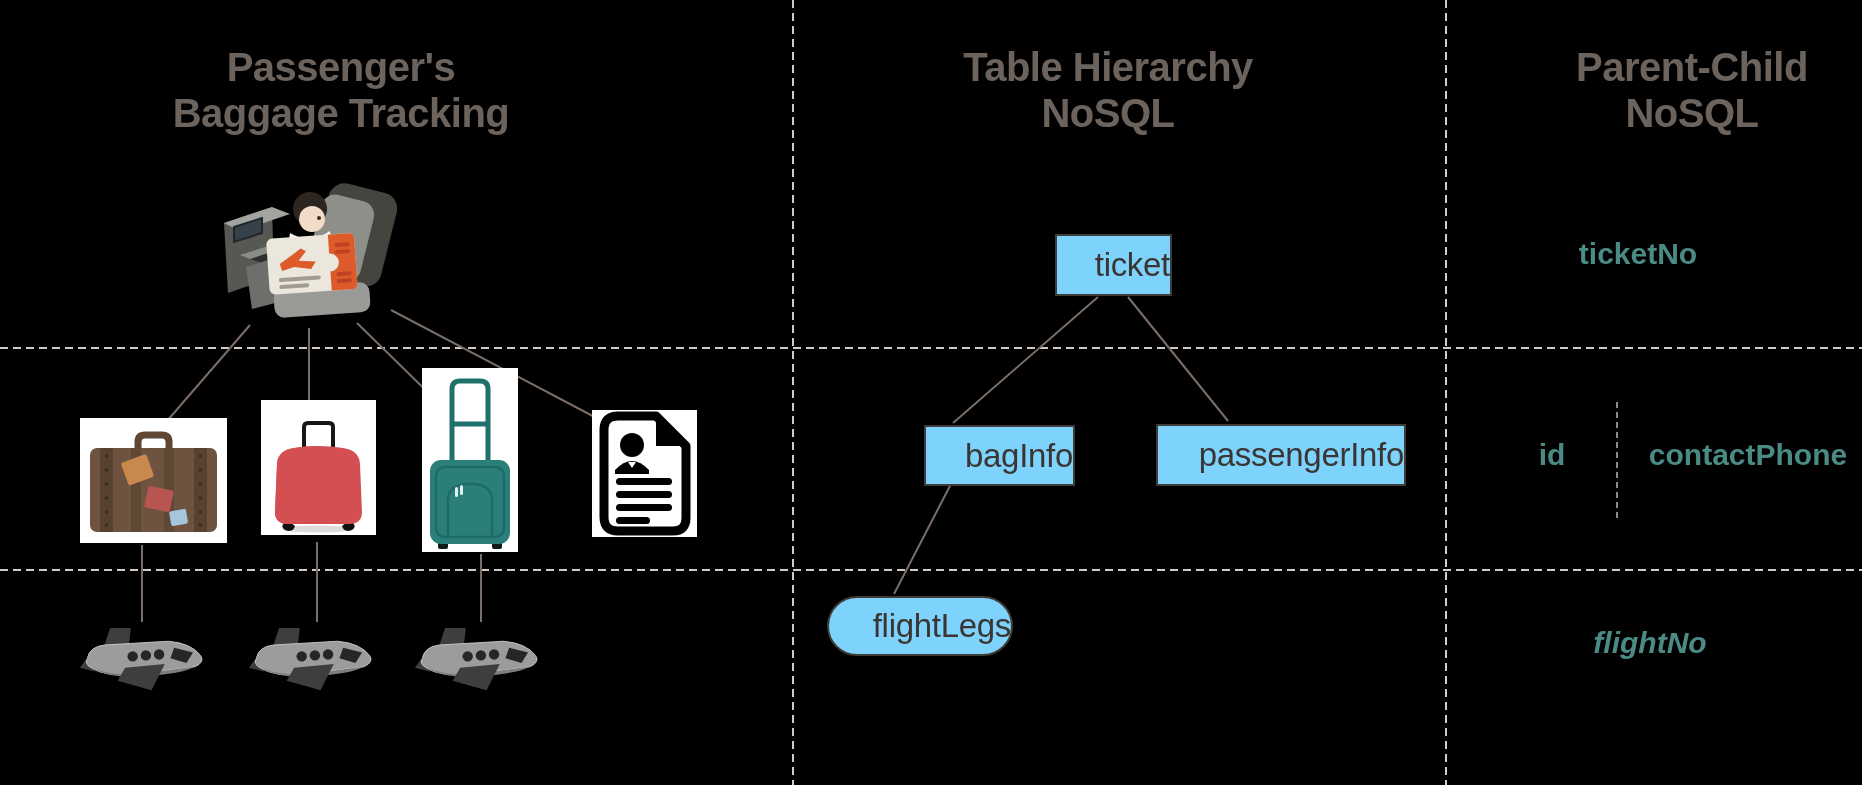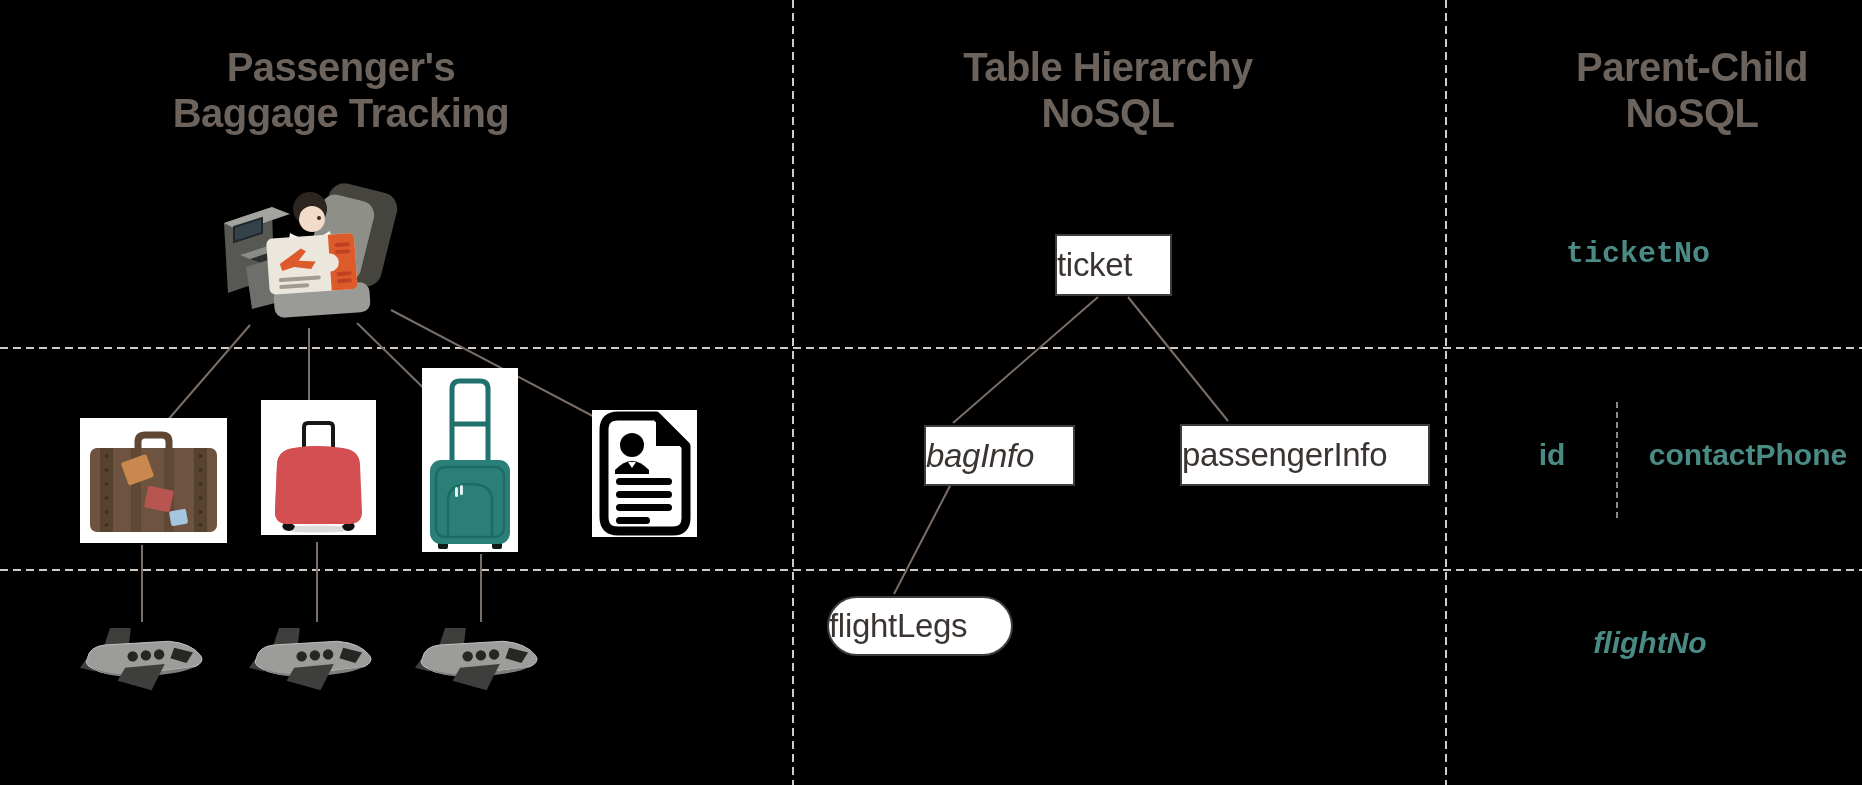--- a/index.html
+++ b/index.html
@@ -8,33 +8,33 @@
     font-family:"Liberation Sans",sans-serif;
   }
   svg{display:block;}
   .overlay{position:absolute;left:0;top:0;width:1862px;height:785px;}
   .col-title{
     position:absolute;top:44px;transform:translateX(-50%);
     text-align:center;font-size:40px;font-weight:700;line-height:46px;
     letter-spacing:-0.5px;color:#6c635c;white-space:nowrap;
   }
   .node{
-    position:absolute;display:flex;align-items:center;justify-content:flex-start;
-    border:2px solid #403c39;background:#ffffff;color:#3a3532;
+    position:absolute;display:flex;align-items:center;justify-content:flex-end;
+    border:2px solid #403c39;background:#7dd3fc;color:#3a3532;
     font-size:33px;font-weight:400;letter-spacing:-0.3px;white-space:nowrap;
   }
   .node-ticket{left:1055px;top:234px;width:113px;height:58px;}
-  .node-baginfo{left:924px;top:425px;width:147px;height:57px;font-style:italic;}
-  .node-passengerinfo{left:1180px;top:424px;width:246px;height:58px;}
+  .node-baginfo{left:924px;top:425px;width:147px;height:57px;}
+  .node-passengerinfo{left:1156px;top:424px;width:246px;height:58px;}
   .node-flightlegs{left:827px;top:596px;width:182px;height:56px;border-radius:30px;}
   .key{
     position:absolute;transform:translate(-50%,-50%);
     color:#4b8b86;font-size:30px;font-weight:700;white-space:nowrap;
   }
-  .key-ticketno{left:1638px;top:254px;font-family:Liberation Mono, monospace;}
+  .key-ticketno{left:1638px;top:254px;}
   .key-id{left:1552px;top:455px;}
   .key-contactphone{left:1748px;top:455px;}
   .key-flightno{left:1650px;top:643px;font-style:italic;}
   .art{position:absolute;}
   .art-checkin{left:218px;top:181px;}
   .art-bag1{left:80px;top:418px;}
   .art-bag2{left:261px;top:400px;}
   .art-bag3{left:422px;top:368px;}
   .art-doc{left:592px;top:410px;}
   .art-plane1{left:78px;top:624px;}

